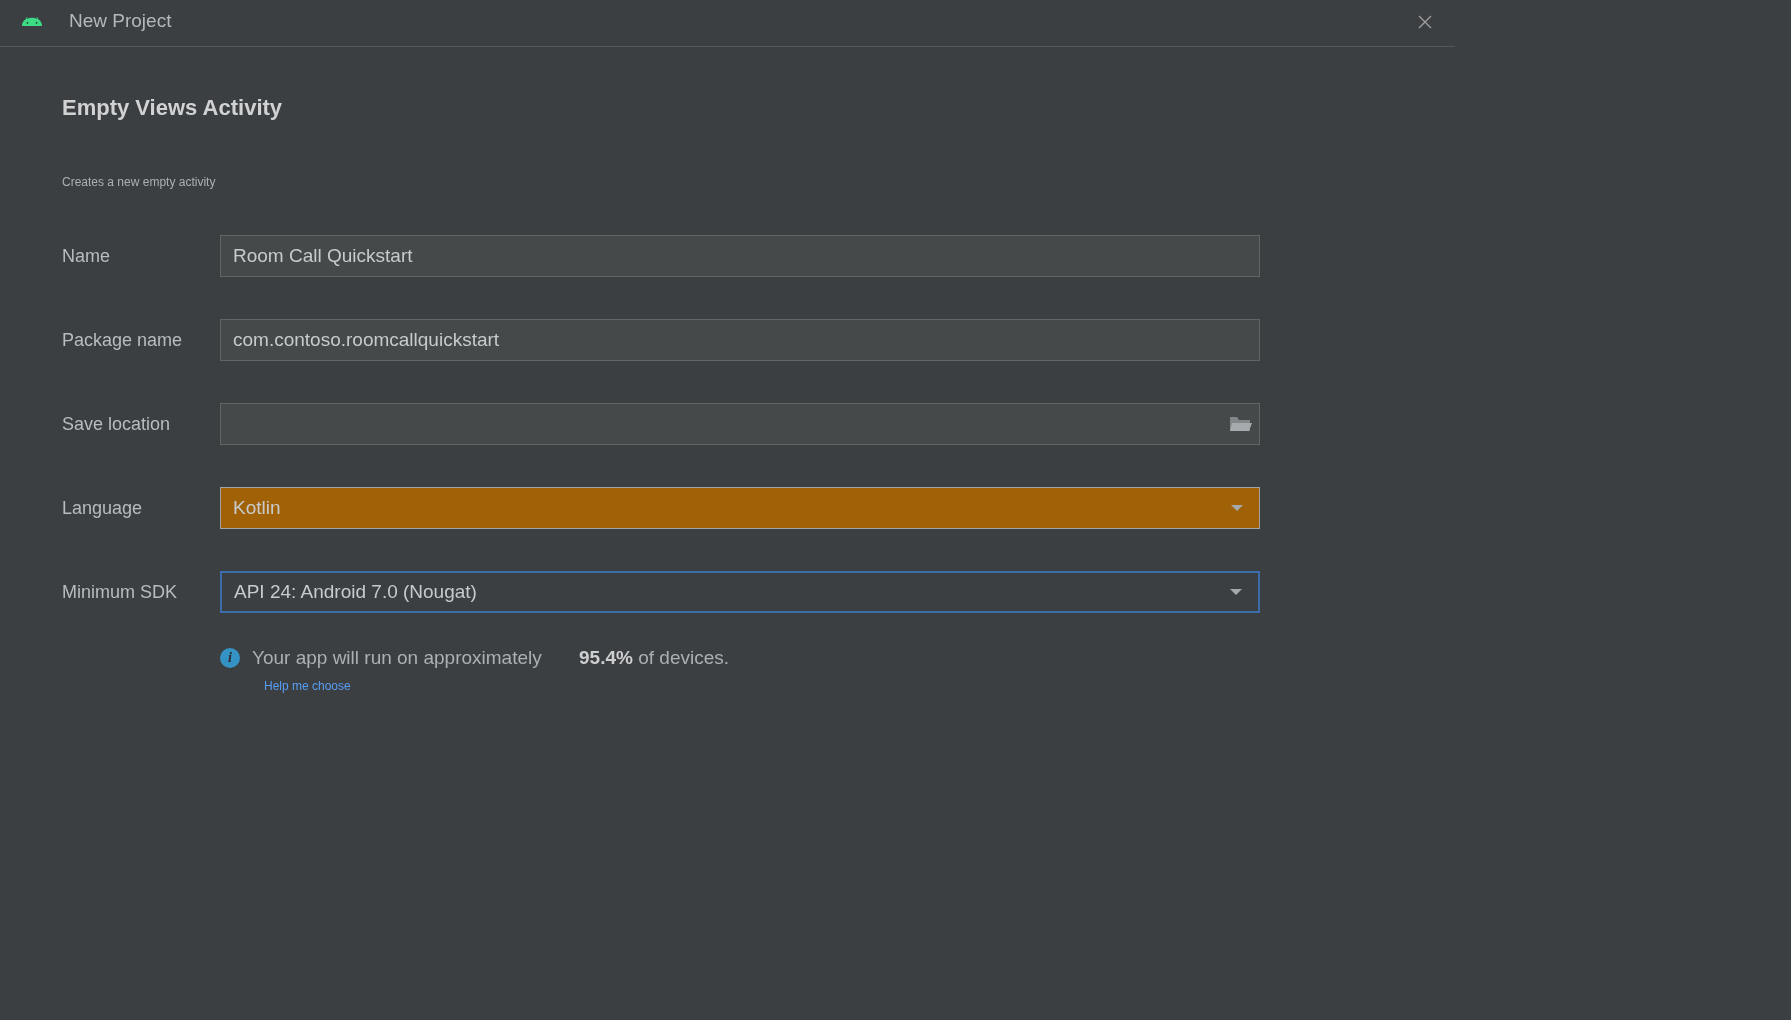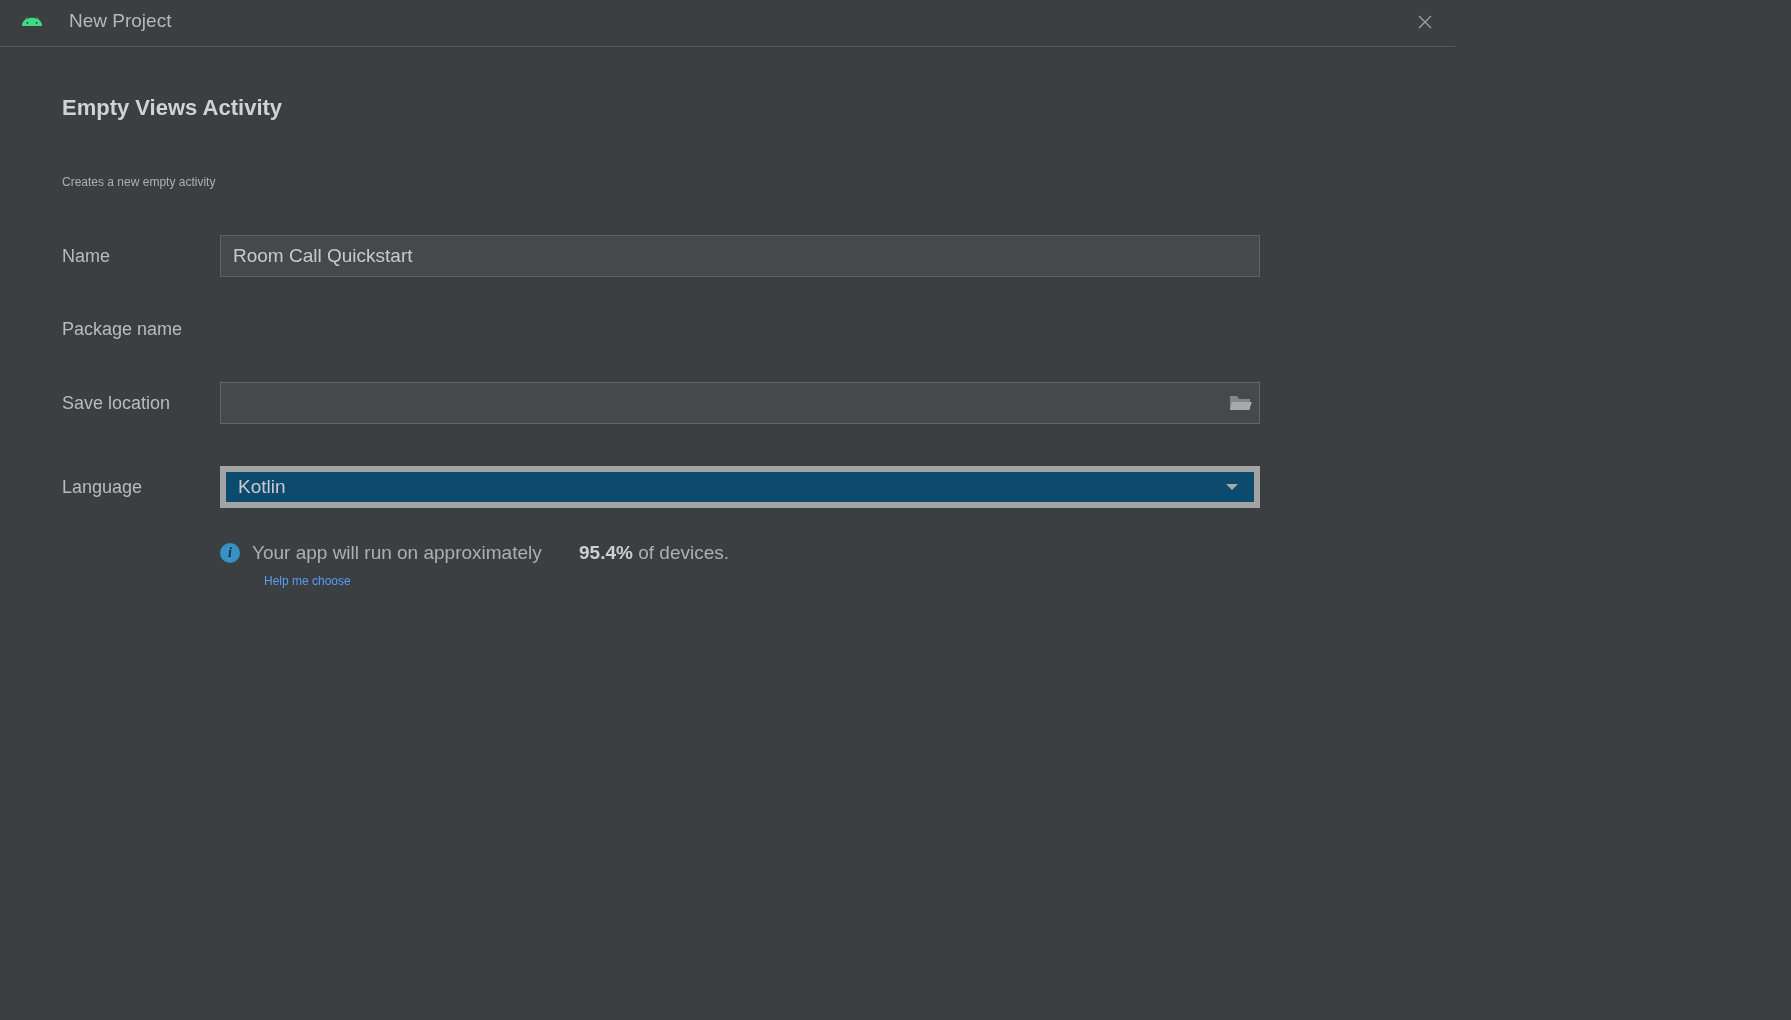--- a/index.html
+++ b/index.html
@@ -85,22 +85,22 @@
       right: 8px;
       top: 50%;
       transform: translateY(-50%);
       width: 24px;
       height: 20px;
       cursor: pointer;
     }
     .select-box {
       width: 1040px;
       height: 42px;
-      background: #0c4a6e;
-      border: 6px solid #a3a3a3;
+      background: #a16207;
+      border: 1px solid #a3a3a3;
       color: #c8cbcd;
       font-size: 19px;
       padding: 0 12px;
       display: flex;
       align-items: center;
       justify-content: space-between;
       cursor: pointer;
     }
     .select-box.focused {
       border: 2px solid #3b6ea8;
@@ -180,20 +180,21 @@
   <div class="page-title">Empty Views Activity</div>
   <div class="subtitle">Creates a new empty activity</div>
 
   <div class="form-row">
     <div class="row-label">Name</div>
     <input class="text-input" type="text" value="Room Call Quickstart" style="">
   </div>
 
   <div class="form-row">
     <div class="row-label">Package name</div>
+    <input class="text-input" type="text" value="com.contoso.roomcallquickstart" style="">
   </div>
 
   <div class="form-row">
     <div class="row-label">Save location</div>
     <div class="input-wrap">
       <input class="text-input" type="text" value="" style="">
       <span class="folder-btn">
         <svg viewBox="0 0 24 20">
           <path fill="#8a8e90" d="M2,3 L9,3 L11,6 L22,6 L22,17 L2,17 Z" opacity="0.9"></path>
           <path fill="#a6aaac" d="M4,9 L24,9 L21,17 L2,17 Z"></path>
@@ -203,20 +204,27 @@
   </div>
 
   <div class="form-row">
     <div class="row-label">Language</div>
     <div class="select-box">
       <span>Kotlin</span>
       <span class="chevron"></span>
     </div>
   </div>
 
+  <div class="form-row">
+    <div class="row-label">Minimum SDK</div>
+    <div class="select-box focused">
+      <span>API 24: Android 7.0 (Nougat)</span>
+      <span class="chevron"></span>
+    </div>
+  </div>
 
   <div class="info-row">
     <div class="info-line">
       <span class="info-icon">i</span>
       <span class="info-text">
         <span>Your app will run on approximately </span><strong>95.4%</strong><span> of devices.</span>
       </span>
     </div>
     <div class="help-link">Help me choose</div>
   </div>

